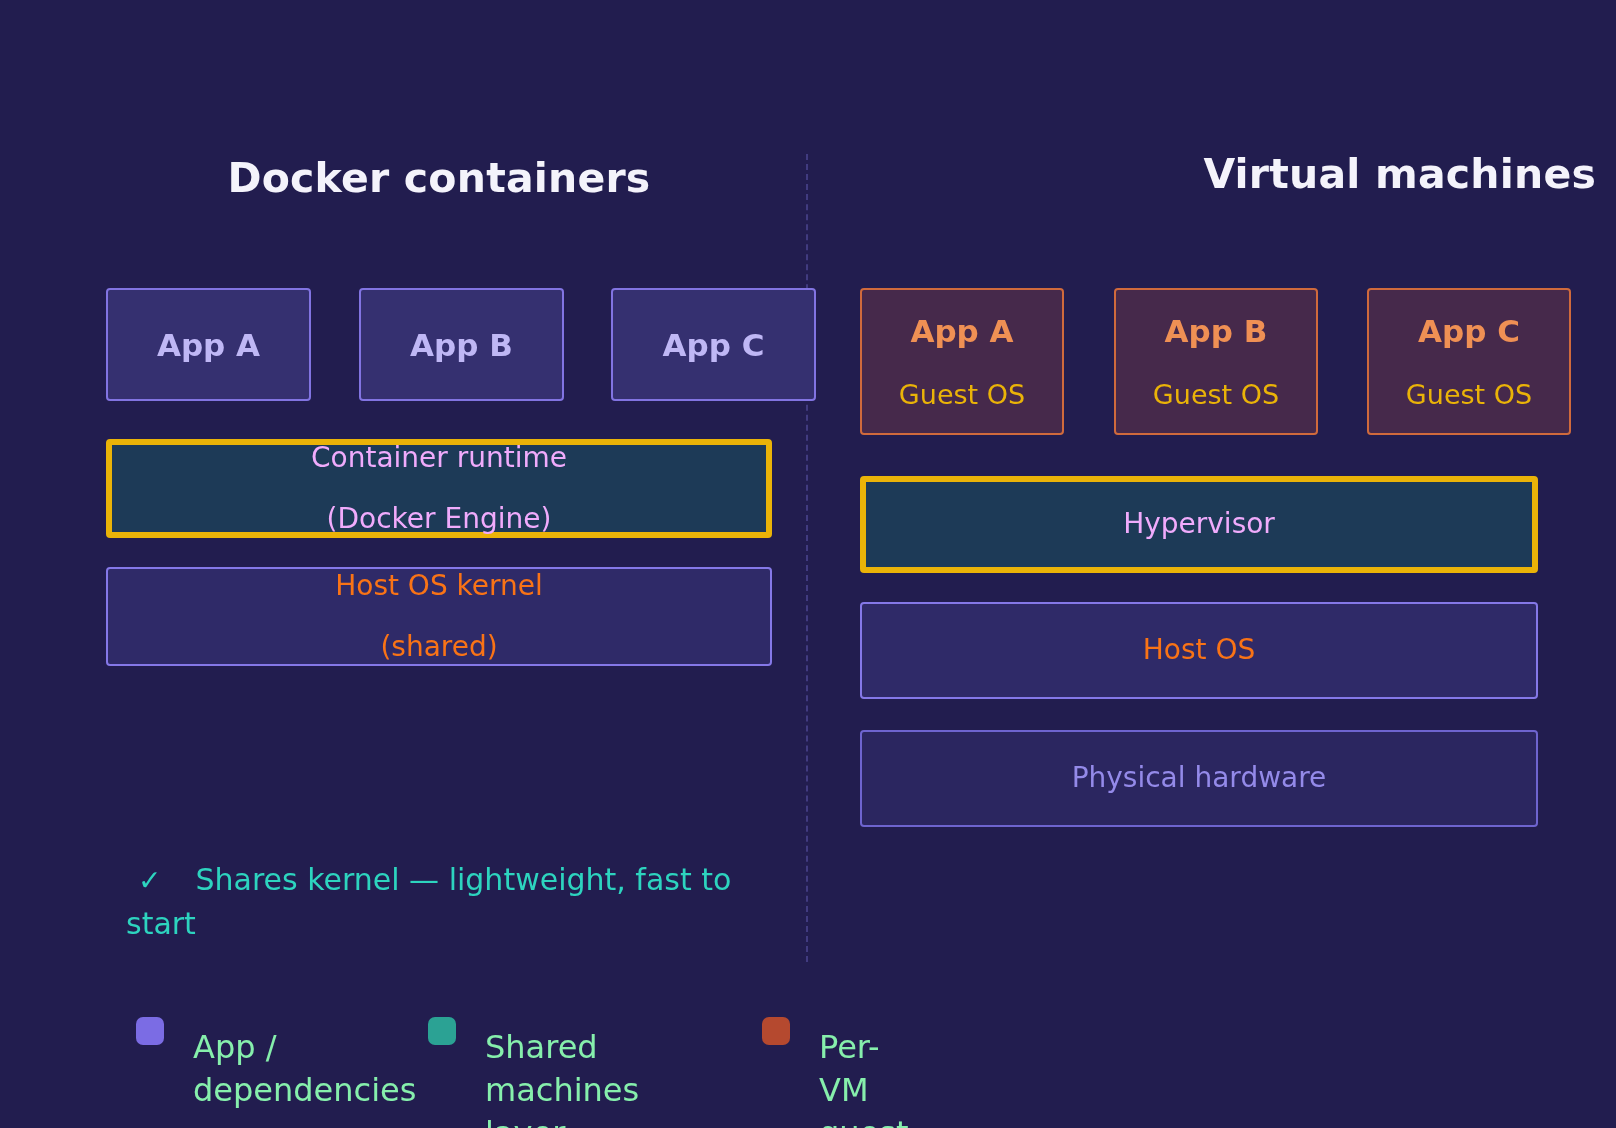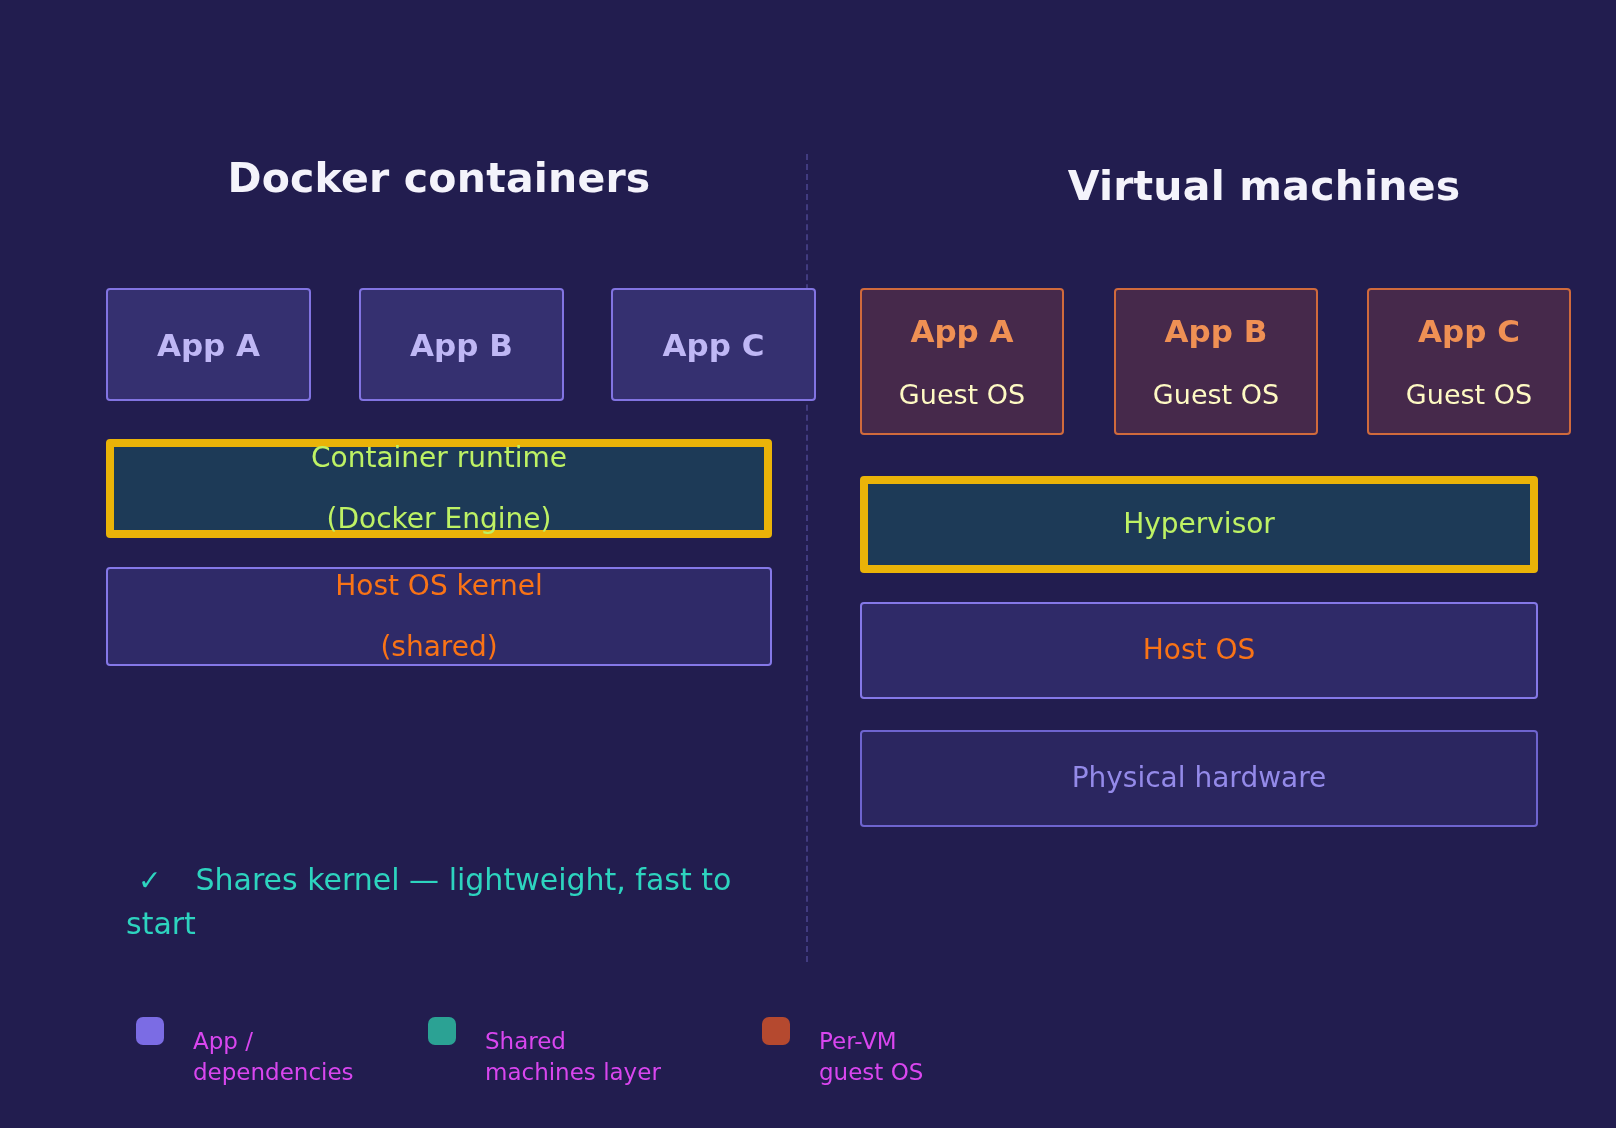--- a/index.html
+++ b/index.html
@@ -11,21 +11,21 @@
   }
   .canvas { position: relative; width: 1616px; height: 1128px; }
 
   .title {
     position: absolute;
     font-size: 41px; font-weight: 700;
     color: #f4f3fb; text-align: center;
     letter-spacing: 0.2px;
   }
   .left-title  { left: 82px;  top: 118px; width: 666px; }
-  .right-title { left: 896px; top: 126px; width: 688px; }
+  .right-title { left: 896px; top: 114px; width: 688px; text-align: right; }
 
   .divider {
     position: absolute;
     left: 782px; top: 130px; height: 808px; width: 0;
     border-left: 2px dashed #413b80;
   }
 
   .box {
     position: absolute;
     border-radius: 4px;
@@ -40,22 +40,22 @@
     border: 2px solid #8274e2;
     height: 113px; width: 205px; top: 264px;
   }
   .app-box .app-label { font-size: 31px; font-weight: 700; color: #bfb7f5; }
   .app-a { left: 82px; }  .app-b { left: 335px; }  .app-c { left: 587px; }
 
   
   .layer-left { left: 82px; width: 666px; height: 99px; }
   .teal-box {
     background: #1d3a57;
-    border: 8px solid #eab308;
-    color: #bef264;
+    border: 6px solid #eab308;
+    color: #f0abfc;
   }
   .purple-box {
     background: #2f2a68;
     border: 2px solid #8578e8;
     color: #f97316;
   }
   .dim-purple-box {
     background: #2b2660;
     border: 2px solid #6e64cf;
     color: #948ae9;
@@ -66,21 +66,21 @@
   .kernel-box   { top: 543px; }
   .hardware-box { top: 672px; }
 
   
   .vm-box {
     background: #46294b;
     border: 2px solid #d06a3c;
     width: 204px; height: 147px; top: 264px;
   }
   .vm-app-label { font-size: 31px; font-weight: 700; color: #ef9054; }
-  .vm-os-label  { font-size: 27px; color: #fef9c3; margin-top: 6px; }
+  .vm-os-label  { font-size: 27px; color: #eab308; margin-top: 6px; }
   .vm-a { left: 836px; }  .vm-b { left: 1090px; }  .vm-c { left: 1343px; }
 
   
   .layer-right { left: 836px; width: 678px; height: 97px; }
   .hypervisor-box  { top: 452px; }
   .hostos-box      { top: 578px; }
   .rhardware-box   { top: 706px; }
 
   .note-left {
     position: absolute;
@@ -108,21 +108,21 @@
   .legend-2 { left: 392px; }
   .legend-3 { left: 726px; }
   .swatch {
     width: 28px; height: 28px; border-radius: 7px;
     margin-right: 17px; margin-top: 3px; flex: 0 0 auto;
   }
   .swatch-app     { background: #7b6ce4; }
   .swatch-runtime { background: #2ba294; }
   .swatch-guest   { background: #b5492f; }
   .legend-label {
-    font-size: 23px; line-height: 1.35; color: #d946ef;
+    font-size: 32px; line-height: 1.35; color: #86efac;
   }
   .legend-1 .legend-label { width: 190px; }
   .legend-2 .legend-label { width: 205px; }
   .legend-3 .legend-label { width: 130px; }
 </style>
 </head>
 <body>
 
 <div class="canvas">
 

